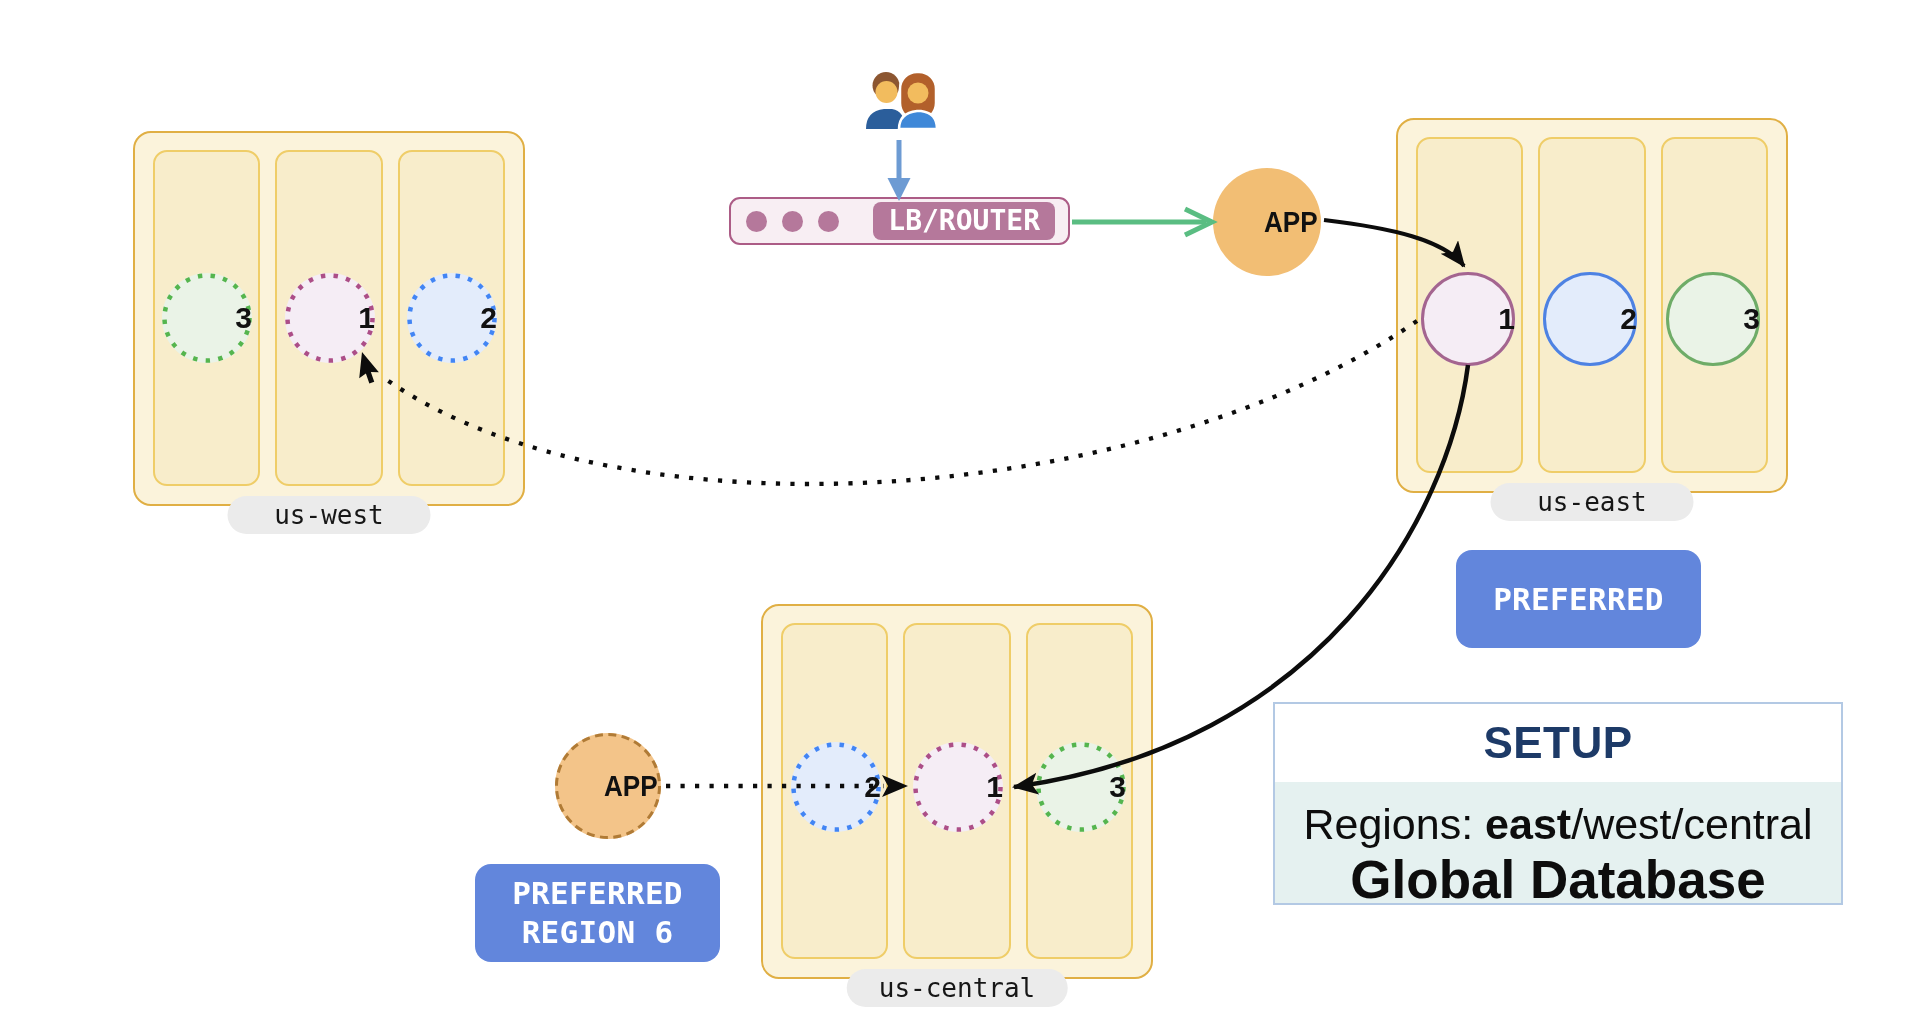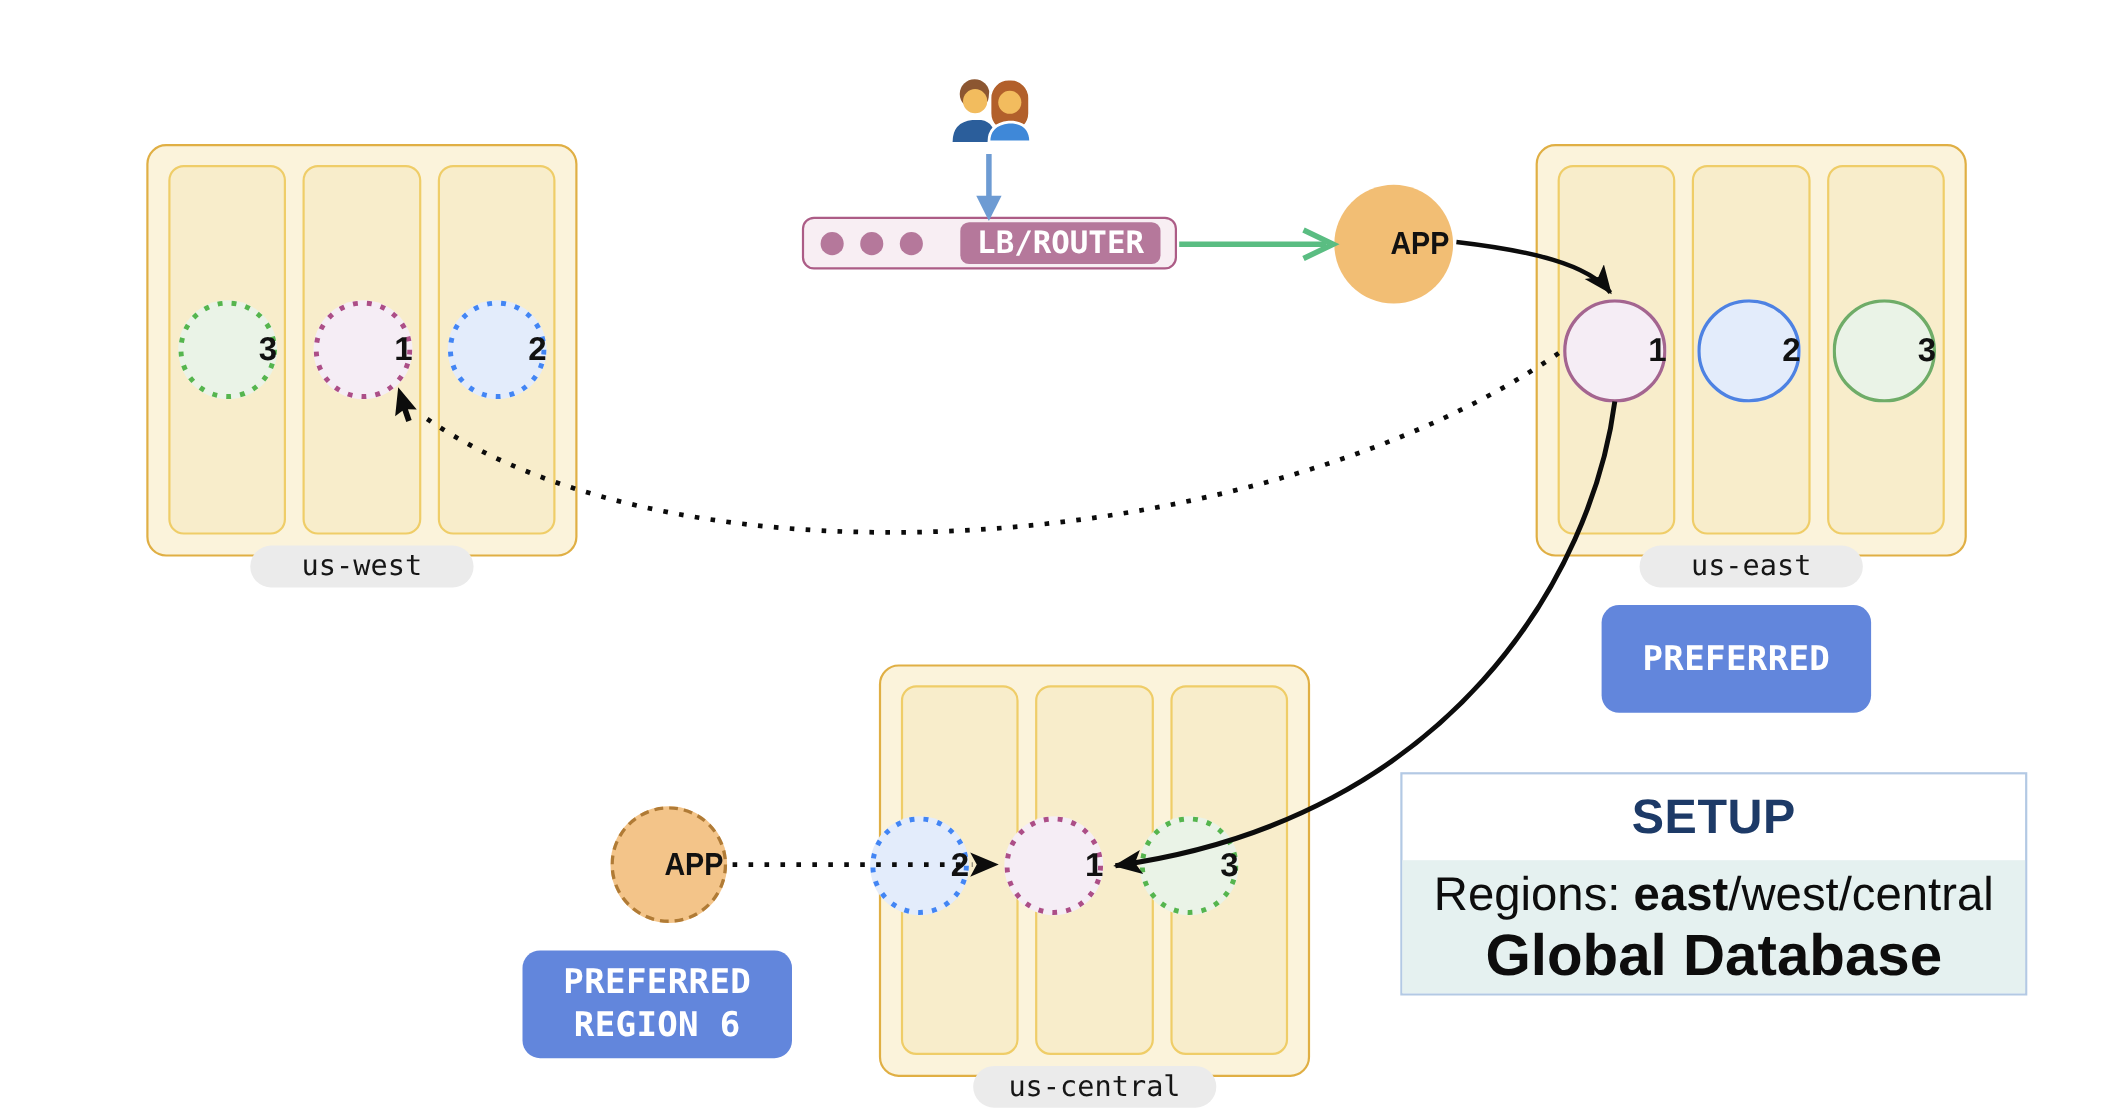--- a/index.html
+++ b/index.html
@@ -52,21 +52,21 @@
   .badge{position:absolute;width:245px;height:98px;background:var(--badge-blue);border-radius:16px;
          color:#fff;font-weight:bold;font-size:31px;letter-spacing:0.3px;text-align:center;
          display:flex;flex-direction:column;justify-content:center;line-height:39px;}
 
   
   #setup-box{position:absolute;left:1273px;top:702px;width:570px;height:203px;box-sizing:border-box;
              border:2px solid var(--setup-border);background:#fff;}
   #setup-title{height:78px;line-height:78px;text-align:center;font-weight:bold;font-size:44px;
              color:var(--setup-title);letter-spacing:.5px;}
   #setup-body{position:absolute;left:0;right:0;top:78px;bottom:0;background:var(--setup-body);
-             text-align:center;padding-top:4px;}
+             text-align:center;padding-top:15px;}
   #setup-line1{font-size:43px;color:#0d0d0d;line-height:55px;}
   #setup-line2{font-size:53px;font-weight:bold;color:#0d0d0d;line-height:55px;}
 
   #overlay{position:absolute;left:0;top:0;pointer-events:none;}
   #users-icon{position:absolute;left:860px;top:66px;}
 </style>
 </head>
 <body>
 
 <div id="canvas">
@@ -93,28 +93,28 @@
     <span class="app-label">APP</span>
   </div>
 
   <div class="region" id="region-us-west" style="left:133px;top:131px;">
     <div class="slot"></div>
     <div class="slot"></div>
     <div class="slot"></div>
     <div class="region-pill mono">us-west</div>
   </div>
 
-  <div class="region" id="region-us-east" style="left:1396px;top:131px;justify-content:center;">
+  <div class="region" id="region-us-east" style="left:1396px;top:118px;justify-content:center;">
     <div class="slot"></div>
     <div class="slot"></div>
     <div class="slot"></div>
     <div class="region-pill mono">us-east</div>
   </div>
 
-  <div class="region" id="region-us-central" style="left:799px;top:604px;">
+  <div class="region" id="region-us-central" style="left:761px;top:604px;">
     <div class="slot"></div>
     <div class="slot"></div>
     <div class="slot"></div>
     <div class="region-pill mono">us-central</div>
   </div>
 
   <div class="node f3" style="left:162px;top:273px;width:90px;height:90px;">
     <svg class="ring" width="90" height="90">
         <circle cx="45" cy="45" r="42.5" fill="none" stroke="var(--node3-dot)" stroke-width="4.5" stroke-dasharray="4.4 8.32"></circle>
       </svg>

